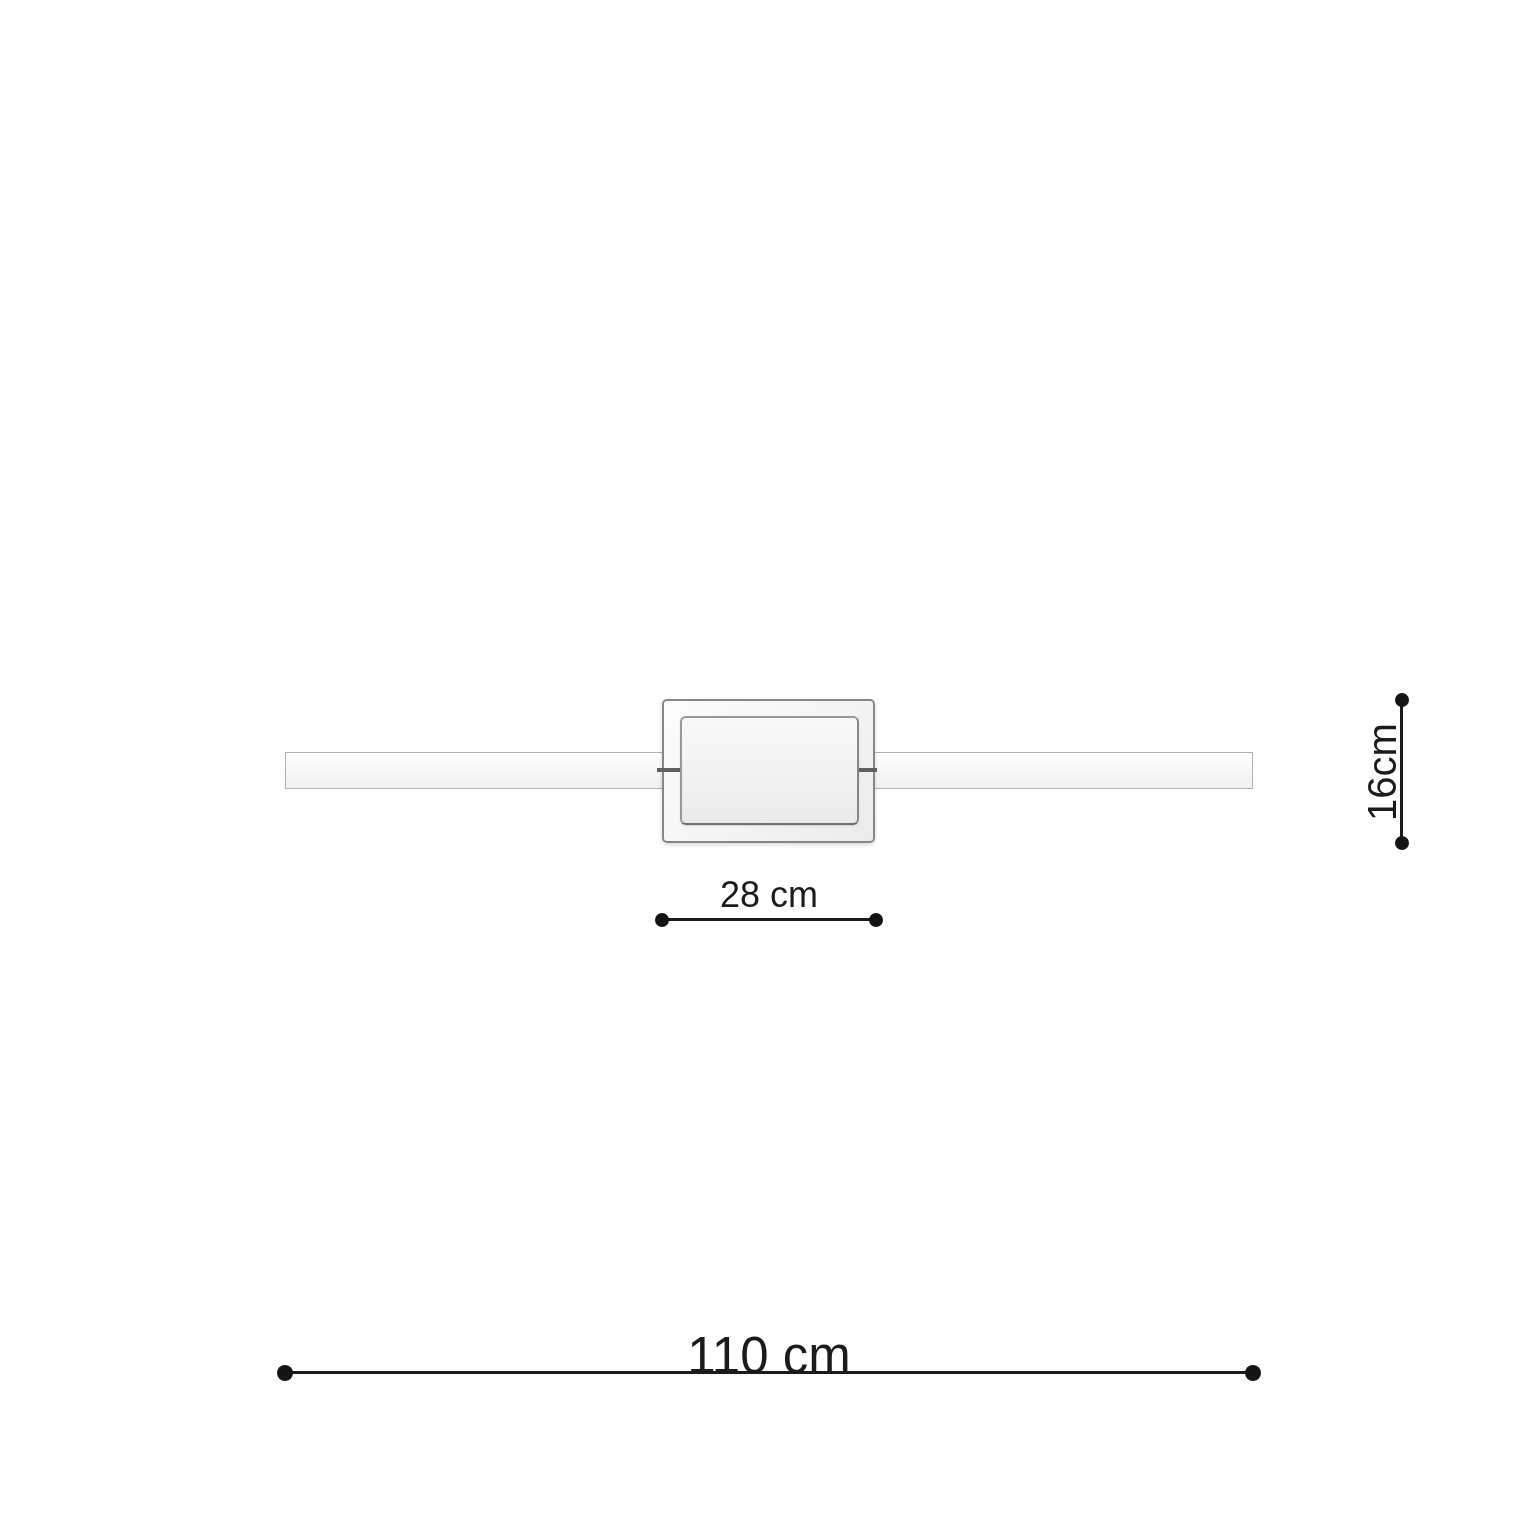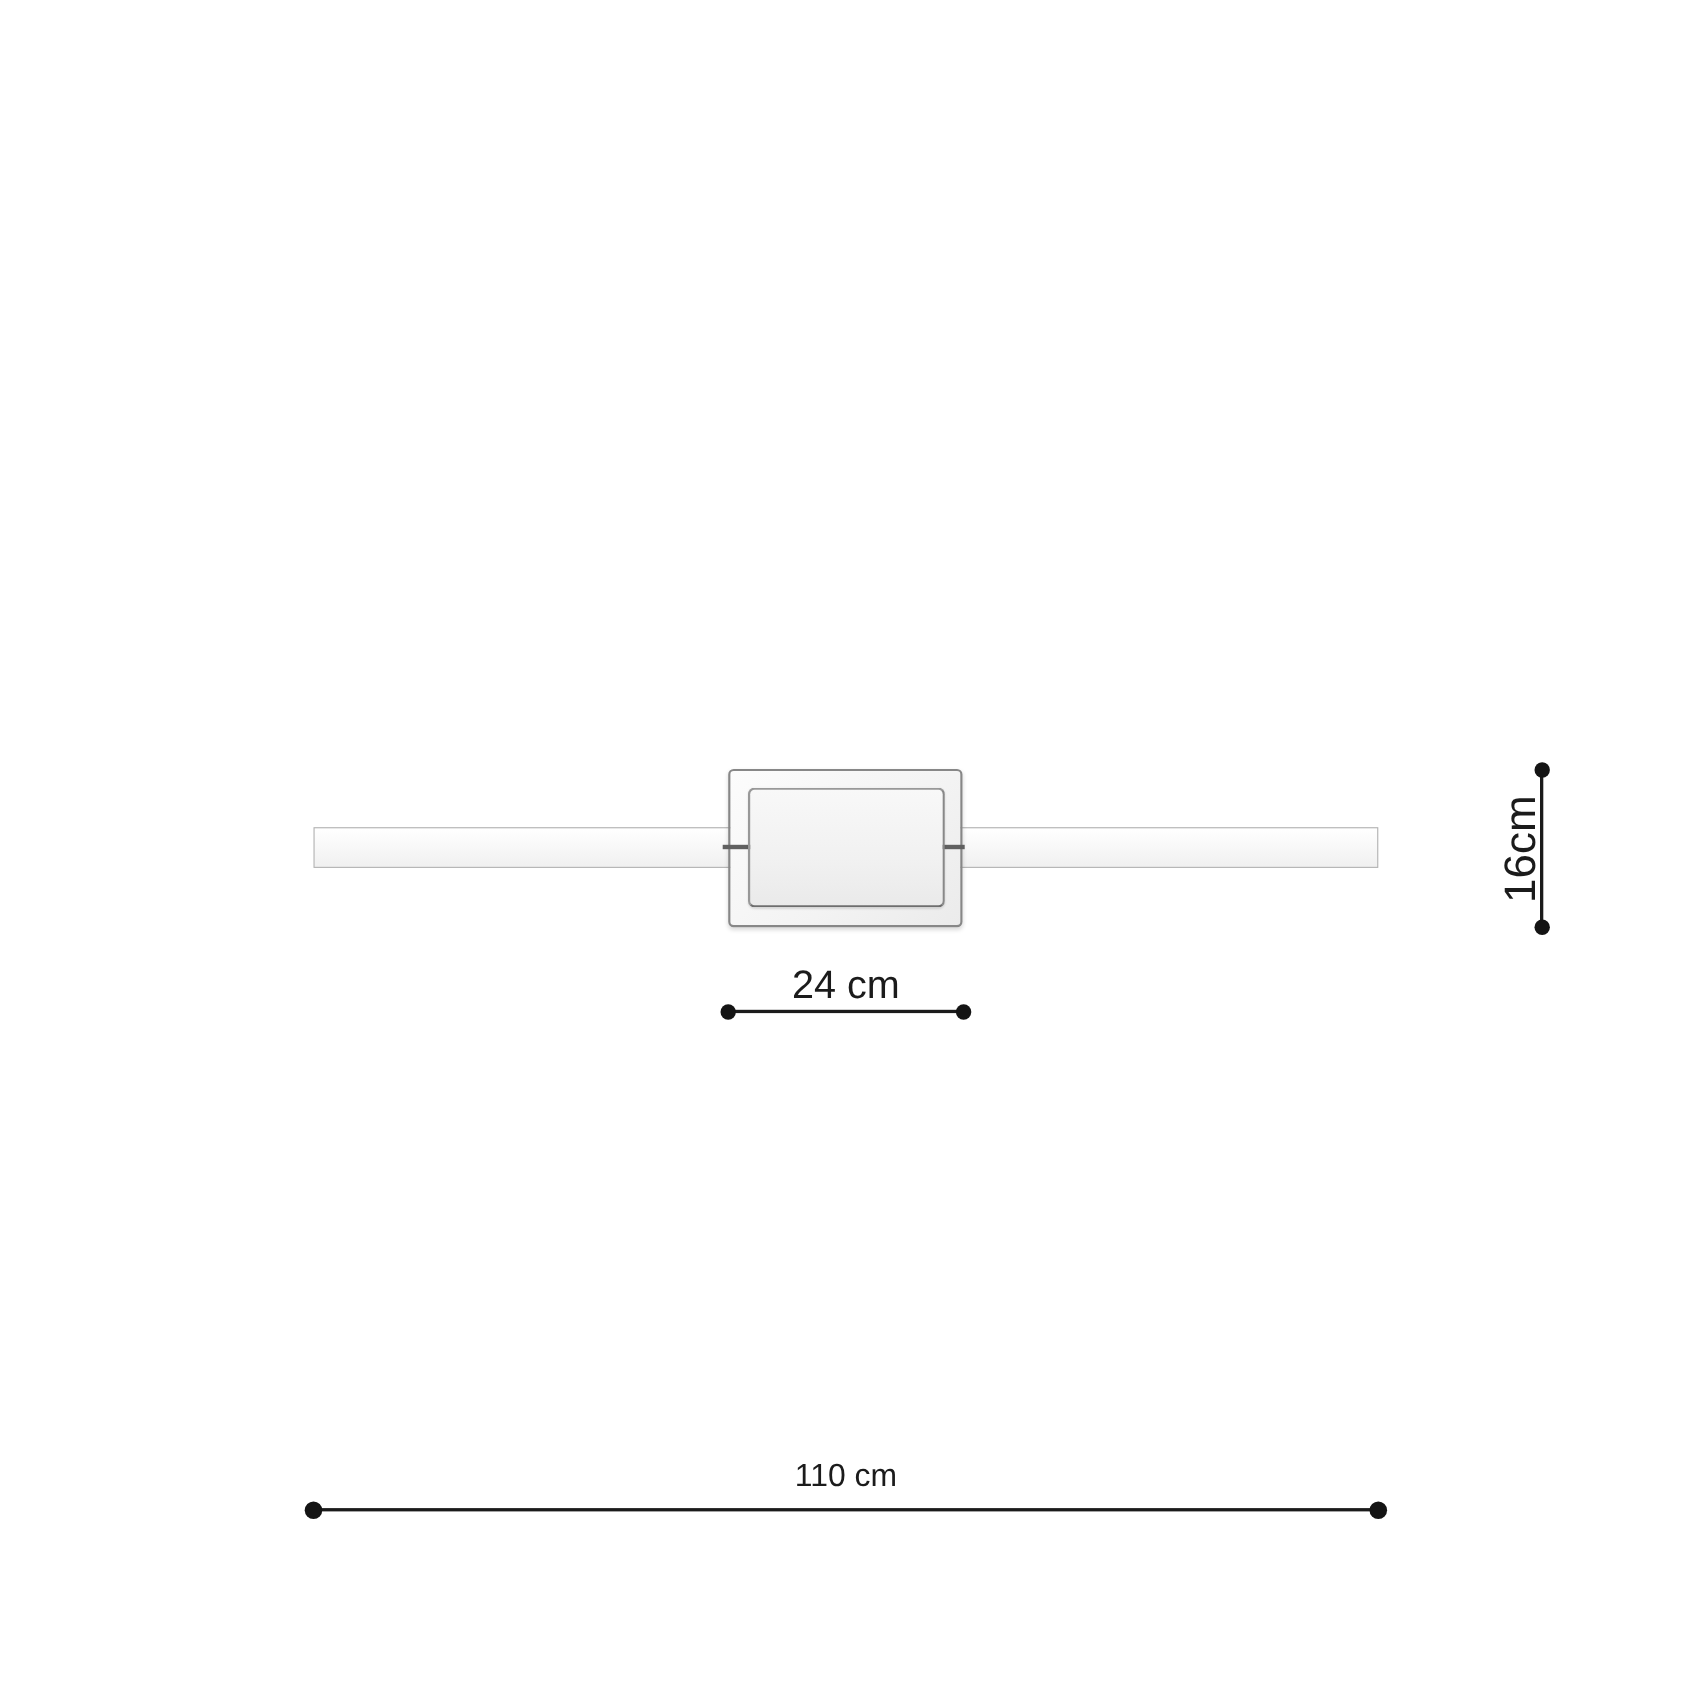--- a/index.html
+++ b/index.html
@@ -84,35 +84,35 @@
     width: 160px; height: 44px;
     line-height: 44px;
     font-size: 40px;
     transform: rotate(-90deg);
   }
 
   
   .dim-110-line { left: 285px; top: 1371px; width: 968px; height: 3px; }
   .dim-110-dot-l { left: 277px; top: 1365px; width: 16px; height: 16px; }
   .dim-110-dot-r { left: 1245px; top: 1365px; width: 16px; height: 16px; }
-  .dim-110-label { left: 619px; top: 1326px; width: 300px; font-size: 29px; }
+  .dim-110-label { left: 619px; top: 1326px; width: 300px; font-size: 51px; }
 </style>
 </head>
 <body>
 
 <div class="canvas">
 
   <div class="light-bar"></div>
   <div class="mounting-plate"></div>
   <div class="seam seam-left"></div>
   <div class="seam seam-right"></div>
   <div class="shade-panel"></div>
 
   <div>
-    <div class="dim-label dim-24-label">24 cm</div>
+    <div class="dim-label dim-24-label">28 cm</div>
     <div class="dim-line dim-24-line"></div>
     <div class="dim-dot dim-24-dot-l"></div>
     <div class="dim-dot dim-24-dot-r"></div>
   </div>
 
   <div>
     <div class="dim-label dim-16-label">16cm</div>
     <div class="dim-line dim-16-line"></div>
     <div class="dim-dot dim-16-dot-t"></div>
     <div class="dim-dot dim-16-dot-b"></div>

